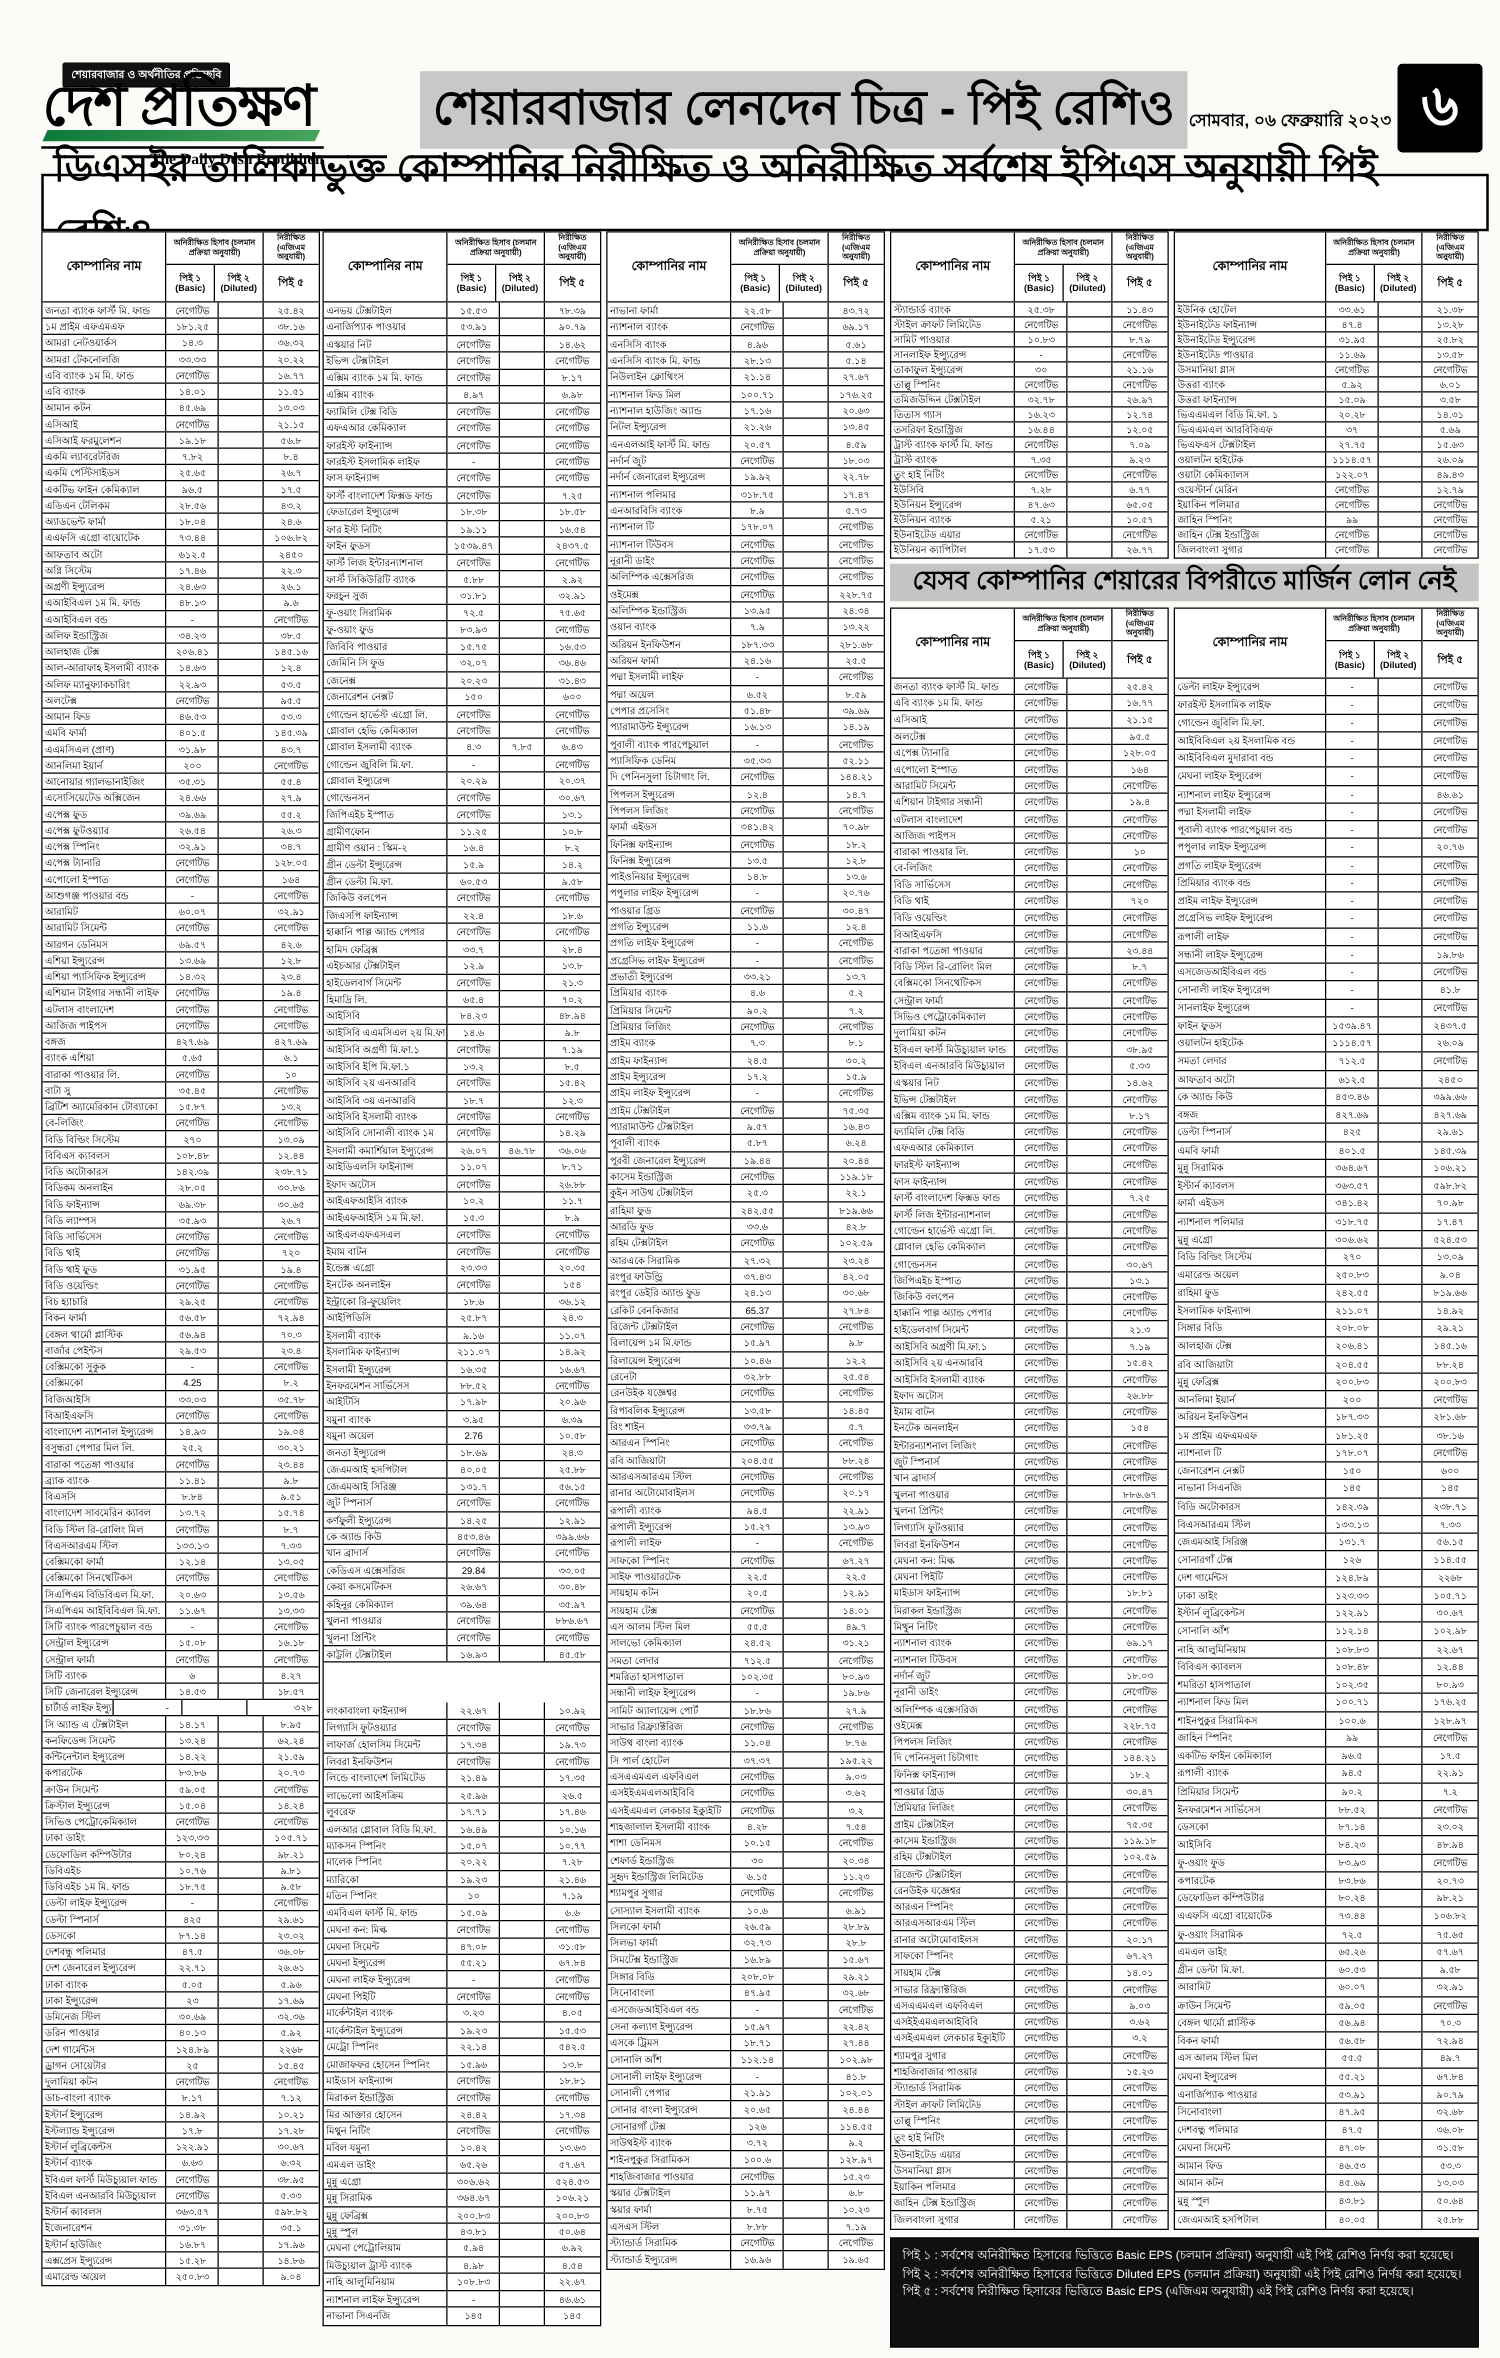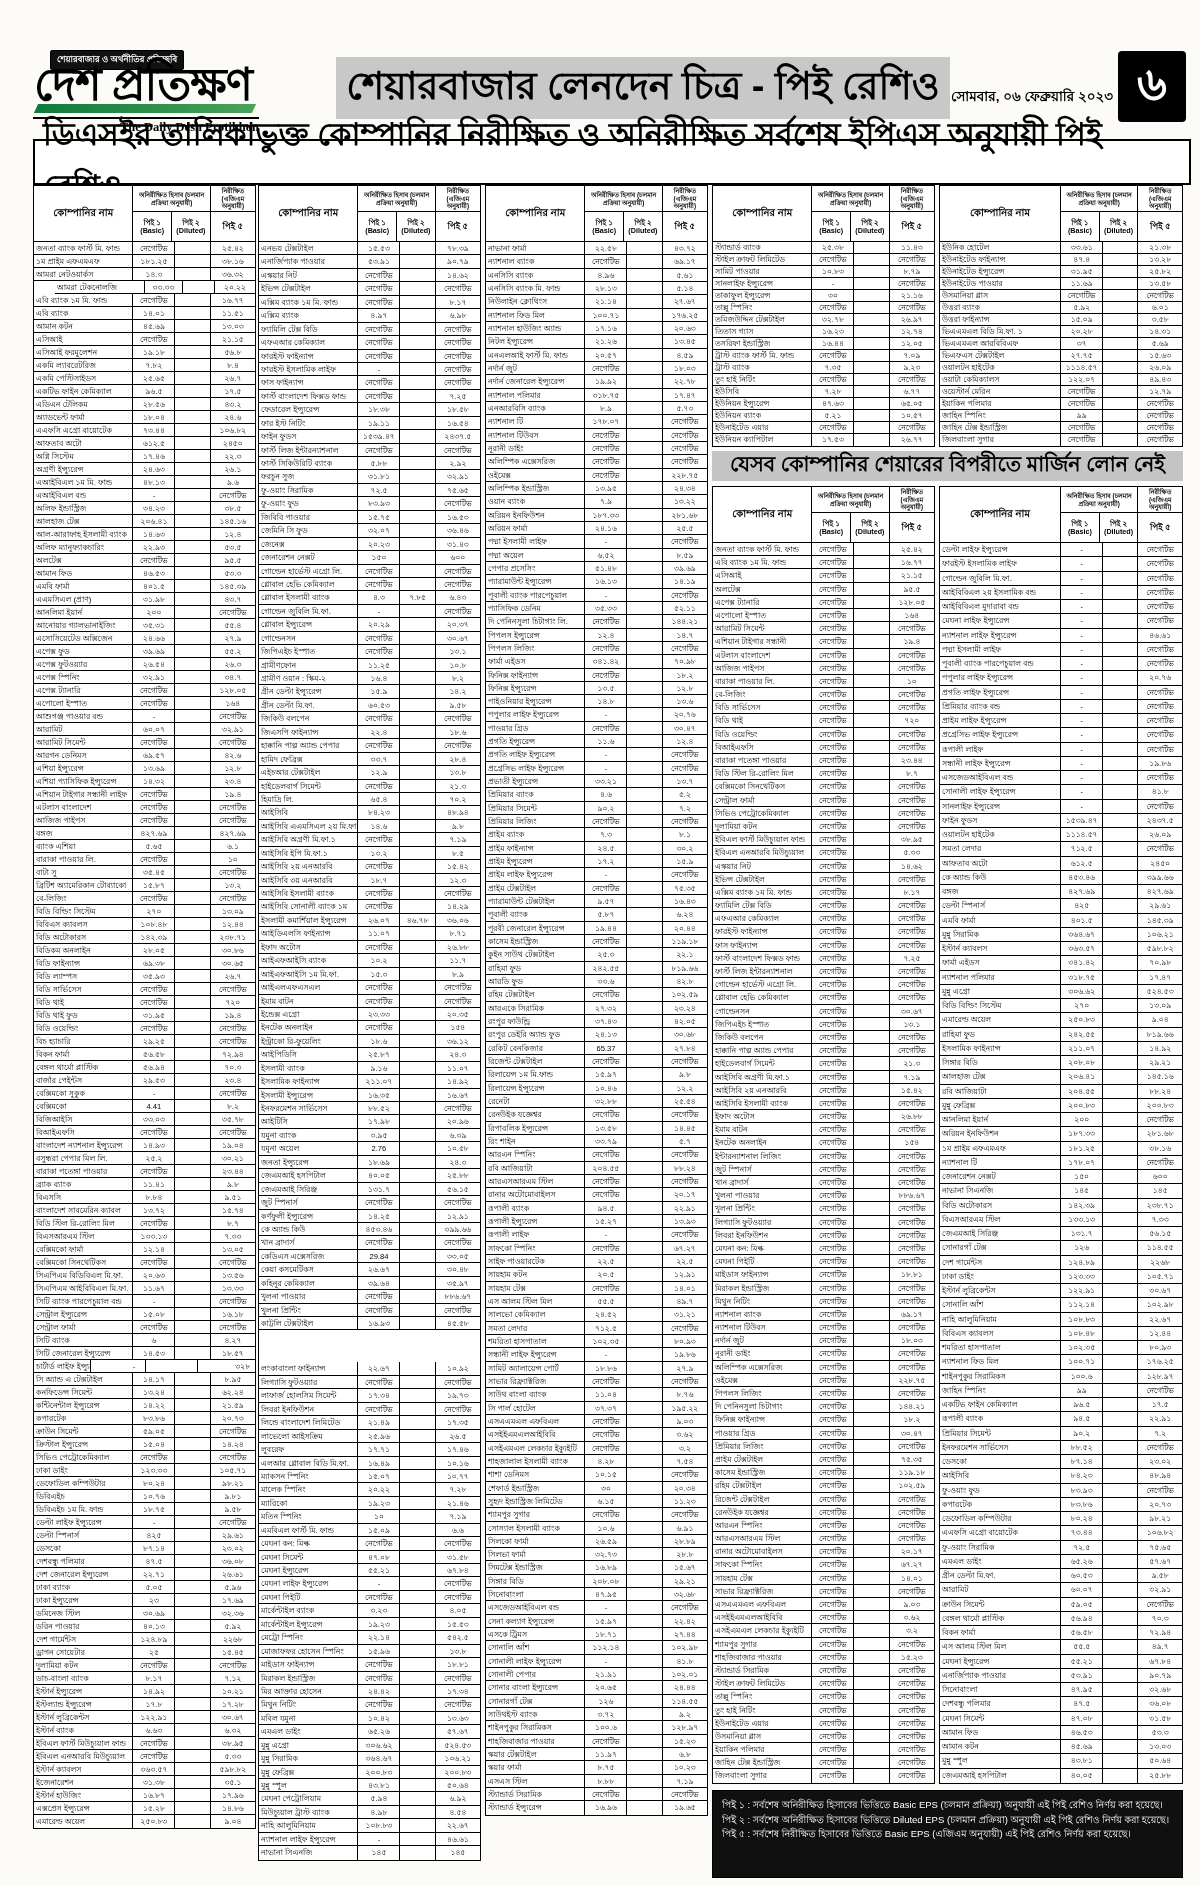--- a/index.html
+++ b/index.html
@@ -88,21 +88,21 @@
       <span class="c" style="width:19%">১৮১.২৫</span>
       <span class="c" style="width:16%"></span>
       <span class="c" style="width:20%">৩৮.১৬</span>
     </div>
     <div class="row" style="height:13px;line-height:13px;">
       <span class="c name" style="width:45%">আমরা নেটওয়ার্কস</span>
       <span class="c" style="width:19%">১৪.৩</span>
       <span class="c" style="width:16%"></span>
       <span class="c" style="width:20%">৩৬.৩২</span>
     </div>
-    <div class="row" style="height:13px;line-height:13px;margin-left:21px;">
+    <div class="row" style="height:13px;line-height:13px;">
       <span class="c name" style="width:45%">আমরা টেকনোলজি</span>
       <span class="c" style="width:19%">৩৩.৩৩</span>
       <span class="c" style="width:16%"></span>
       <span class="c" style="width:20%">২০.২২</span>
     </div>
     <div class="row" style="height:13px;line-height:13px;">
       <span class="c name" style="width:45%">এবি ব্যাংক ১ম মি. ফান্ড</span>
       <span class="c" style="width:19%">নেগেটিভ</span>
       <span class="c" style="width:16%"></span>
       <span class="c" style="width:20%">১৬.৭৭</span>
@@ -468,21 +468,21 @@
       <span class="c" style="width:20%">২৩.৪</span>
     </div>
     <div class="row" style="height:13px;line-height:13px;">
       <span class="c name" style="width:45%">বেক্সিমকো সুকুক</span>
       <span class="c" style="width:19%">-</span>
       <span class="c" style="width:16%"></span>
       <span class="c" style="width:20%">নেগেটিভ</span>
     </div>
     <div class="row" style="height:13px;line-height:13px;">
       <span class="c name" style="width:45%">বেক্সিমকো</span>
-      <span class="c" style="width:19%">4.41</span>
+      <span class="c" style="width:19%">4.25</span>
       <span class="c" style="width:16%"></span>
       <span class="c" style="width:20%">৮.২</span>
     </div>
     <div class="row" style="height:13px;line-height:13px;">
       <span class="c name" style="width:45%">বিজিআইসি</span>
       <span class="c" style="width:19%">৩৩.০৩</span>
       <span class="c" style="width:16%"></span>
       <span class="c" style="width:20%">৩৫.৭৮</span>
     </div>
     <div class="row" style="height:13px;line-height:13px;">

